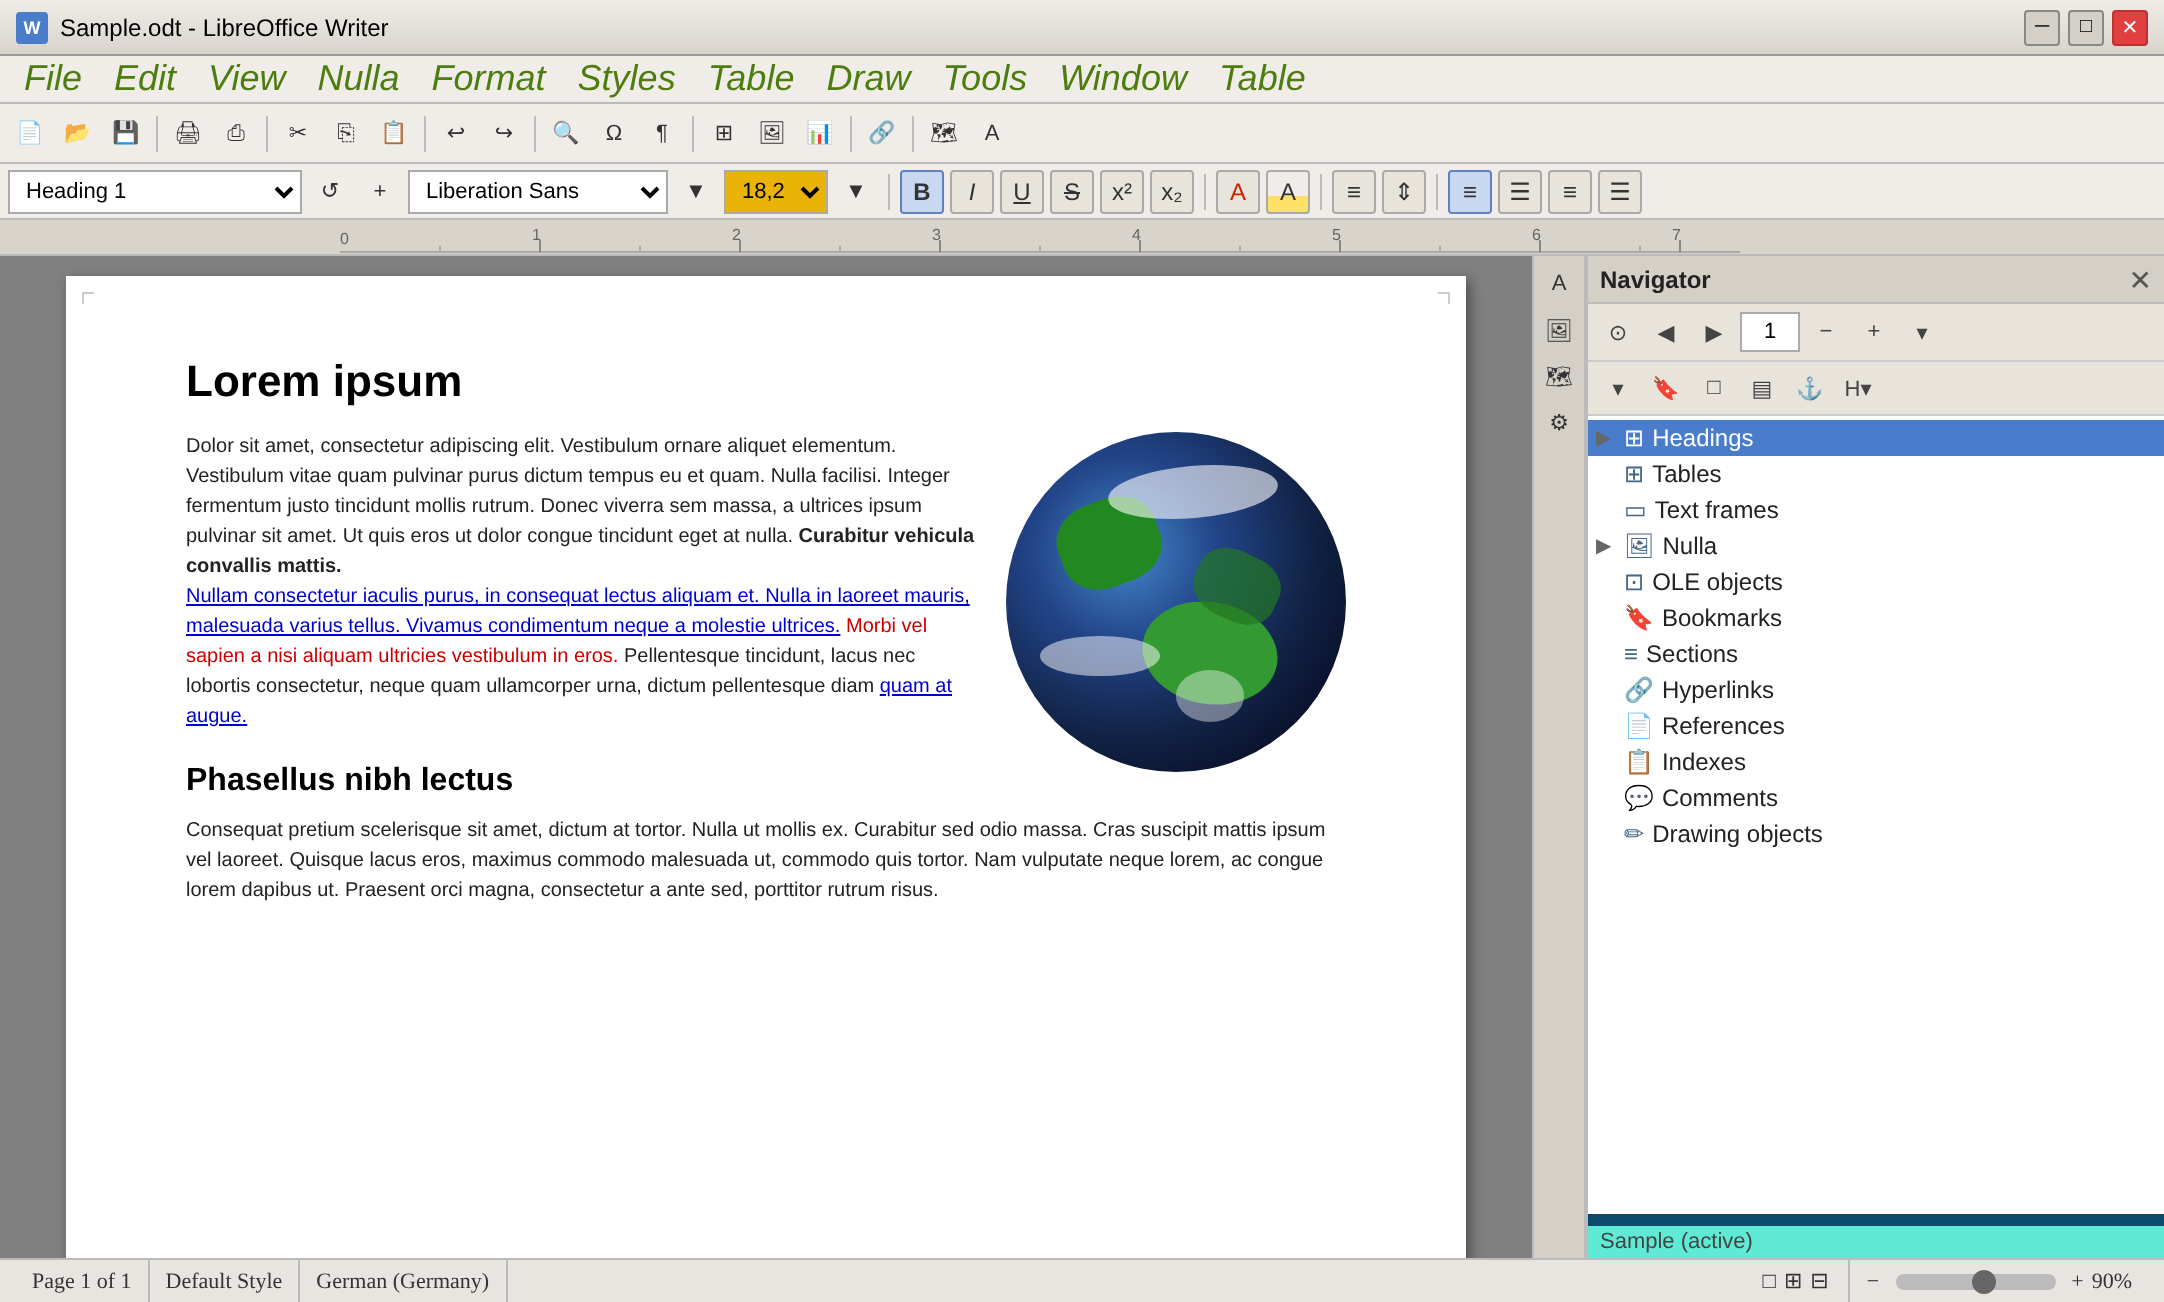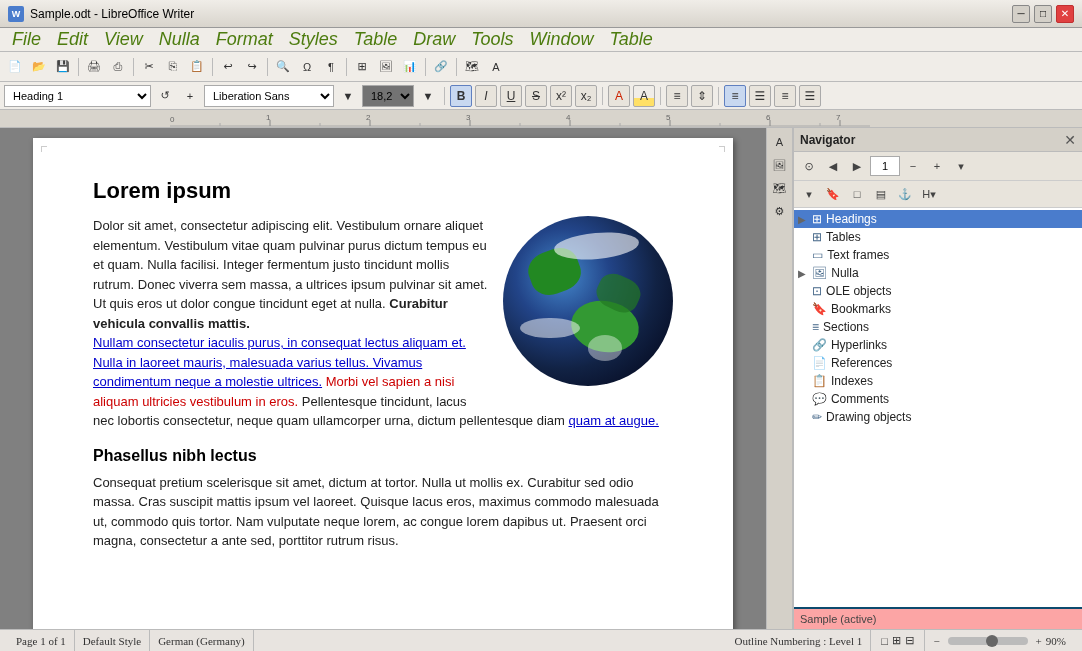--- a/index.html
+++ b/index.html
@@ -46,21 +46,21 @@
     }
     .style-select {
       height: 22px; font-size: 11px; border: 1px solid #aaa; background: white; padding: 0 4px;
       min-width: 100px; cursor: pointer;
     }
     .font-select {
       height: 22px; font-size: 11px; border: 1px solid #aaa; background: white; padding: 0 4px;
       min-width: 130px; cursor: pointer;
     }
     .size-select {
-      height: 22px; font-size: 11px; border: 1px solid #aaa; background: #737373; padding: 0 4px;
+      height: 22px; font-size: 11px; border: 1px solid #aaa; background: #eab308; padding: 0 4px;
       min-width: 45px; cursor: pointer;
     }
     .fmt-btn {
       width: 22px; height: 22px; border: 1px solid #aaa; border-radius: 2px;
       background: #e8e4dc; cursor: pointer; display: flex; align-items: center; justify-content: center;
       font-size: 12px; color: #333;
     }
     .fmt-btn.active { background: #c8d8f0; border-color: #6080c0; }
 
     
@@ -79,21 +79,21 @@
     #doc-area {
       flex: 1; background: #808080; overflow-y: auto; padding: 10px 4px;
       display: flex; justify-content: center; position: relative;
     }
     #page {
       background: white; width: 700px; min-height: 550px;
       padding: 40px 60px; box-shadow: 2px 2px 6px rgba(0,0,0,0.4);
       position: relative;
     }
     .page-title { font-size: 22px; font-weight: bold; color: #000; margin-bottom: 12px; font-family: 'Liberation Sans', Arial, sans-serif; }
-    .body-text { font-size: 13px; line-height: 1.5; color: #222; font-family: 'Liberation Sans', Arial, sans-serif; }
+    .body-text { font-size: 10px; line-height: 1.5; color: #222; font-family: 'Liberation Sans', Arial, sans-serif; }
     .text-bold { font-weight: bold; }
     .text-red { color: #cc0000; }
     .text-blue { color: #0000cc; text-decoration: underline; }
     .section-heading { font-size: 16px; font-weight: bold; color: #000; margin: 16px 0 8px 0; font-family: 'Liberation Sans', Arial, sans-serif; }
     .earth-img {
       float: right; width: 170px; height: 170px; margin: 0 0 10px 14px;
       background: radial-gradient(circle at 35% 35%, #4488cc 0%, #224488 30%, #112244 60%, #000011 100%);
       border-radius: 50%; position: relative; overflow: hidden;
     }
     .earth-land {
@@ -146,23 +146,23 @@
     }
     .nav-item {
       display: flex; align-items: center; padding: 2px 4px; cursor: pointer;
       font-size: 12px; color: #222; white-space: nowrap;
     }
     .nav-item.selected { background: #4a7ccc; color: white; }
     .nav-item.selected .nav-item-icon { color: white; }
     .nav-arrow { width: 14px; display: inline-block; font-size: 10px; color: #666; }
     .nav-item-icon { margin-right: 4px; font-size: 12px; color: #446688; }
     #nav-footer {
-      background: #fca5a5; height: 22px; padding: 0 6px;
+      background: #5eead4; height: 22px; padding: 0 6px;
       display: flex; align-items: center; font-size: 11px; color: #444;
-      border-top: 2px solid #0c4a6e;
+      border-top: 6px solid #0c4a6e;
     }
 
     
     #right-icons {
       width: 26px; background: #d4d0c8; border-left: 1px solid #bbb;
       display: flex; flex-direction: column; align-items: center; padding: 4px 2px; gap: 3px;
     }
     .ri-btn {
       width: 20px; height: 20px; border: 1px solid transparent; border-radius: 2px;
       background: transparent; cursor: pointer; display: flex; align-items: center; justify-content: center;
@@ -460,21 +460,20 @@
       <span>Sample (active)</span>
     </div>
   </div>
 </div>
 
 <div id="statusbar">
   <div class="sb-item">Page 1 of 1</div>
   <div class="sb-item">Default Style</div>
   <div class="sb-item">German (Germany)</div>
   <div class="sb-spacer"></div>
-  <div class="sb-item">Outline Numbering : Level 1</div>
   <div class="sb-item">
     <span style="cursor:pointer;margin:0 2px;">□</span>
     <span style="cursor:pointer;margin:0 2px;">⊞</span>
     <span style="cursor:pointer;margin:0 2px;">⊟</span>
   </div>
   <div class="sb-item" style="display:flex;align-items:center;gap:4px;">
     <span style="cursor:pointer;">−</span>
     <div class="zoom-slider">
       <div class="zoom-thumb"></div>
     </div>

